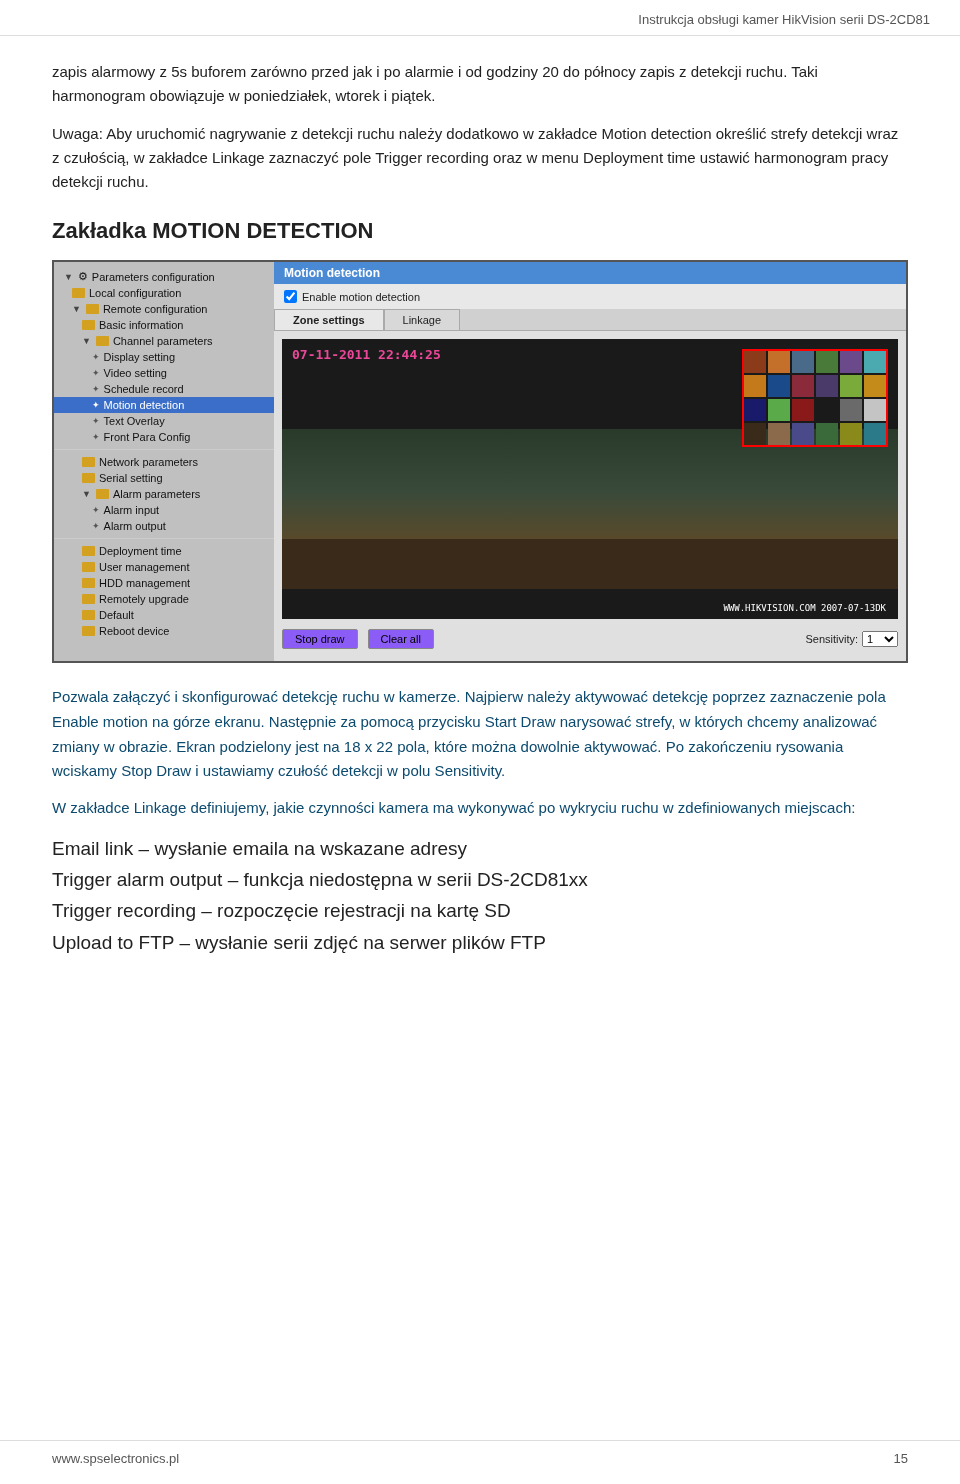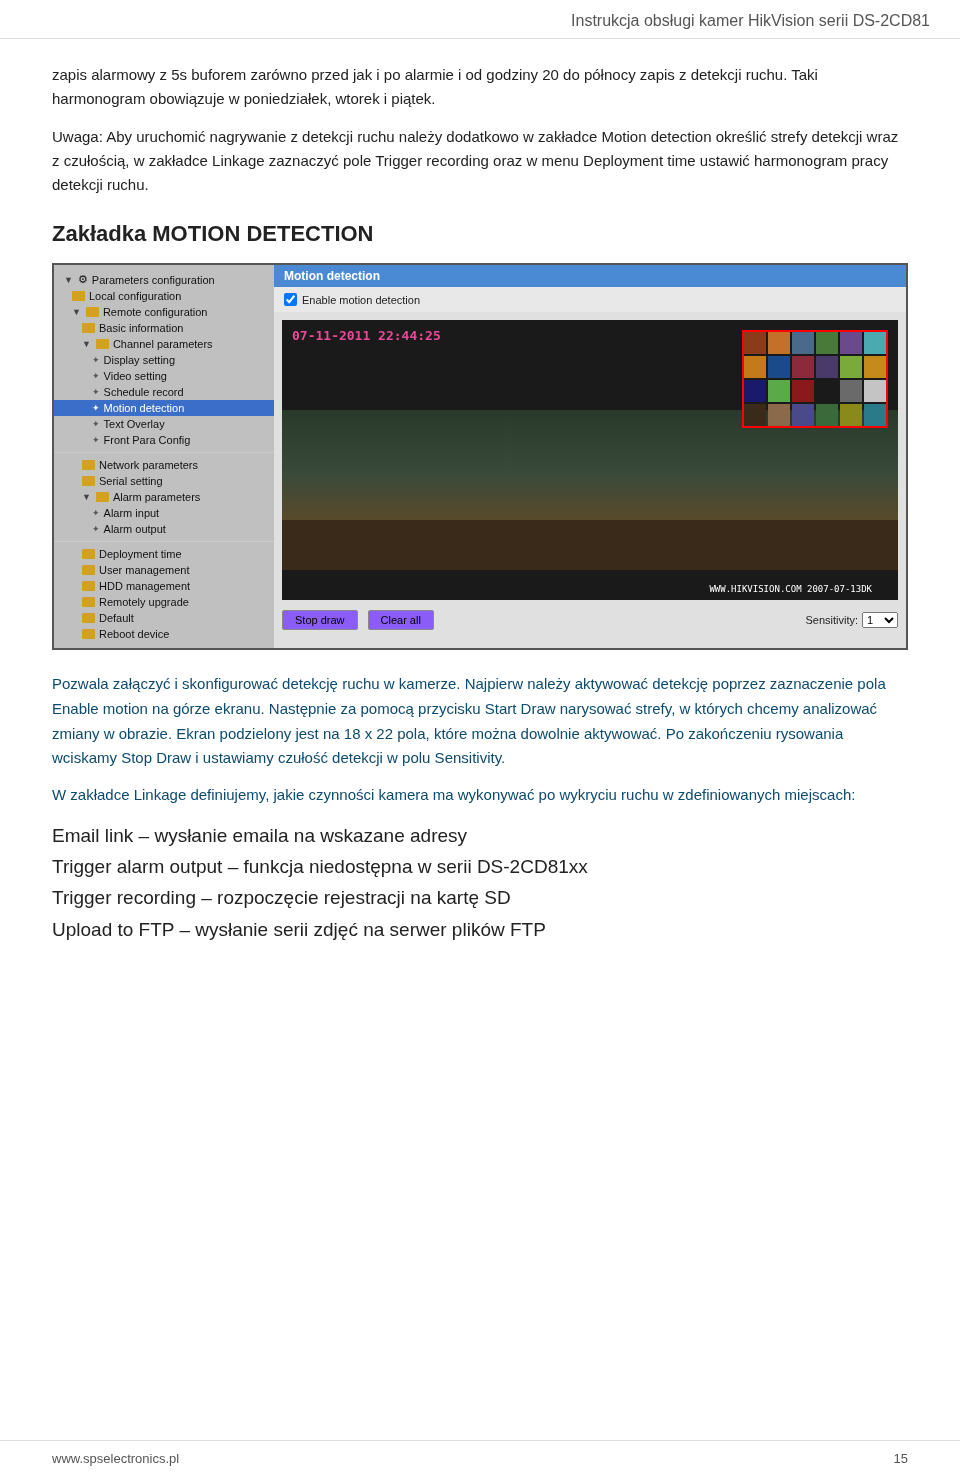--- a/index.html
+++ b/index.html
@@ -10,21 +10,21 @@
       font-family: Arial, sans-serif;
       font-size: 15px;
       color: #222;
       position: relative;
     }
 
     
     .page-header {
       text-align: right;
       padding: 12px 30px 8px 30px;
-      font-size: 16px;
+      font-size: 13px;
       color: #555;
       border-bottom: 1px solid #ddd;
     }
 
     
     .content {
       padding: 24px 52px 60px 52px;
     }
 
     
@@ -213,21 +213,21 @@
     .bottom-bar {
       position: absolute;
       bottom: 0;
       left: 0;
       right: 0;
       height: 22px;
       background: #1a1a1a;
       display: flex;
       align-items: center;
       justify-content: flex-end;
-      padding-right: 26px;
+      padding-right: 12px;
     }
 
     .bottom-bar-text {
       color: #fff;
       font-size: 9px;
       font-family: monospace;
     }
 
     
     .ss-controls {
@@ -442,20 +442,24 @@
 
       <div class="ss-title-bar">
         <span>Motion detection</span>
       </div>
 
       <div class="ss-checkbox-row">
         <input type="checkbox" checked="" style="">
         <span>Enable motion detection</span>
       </div>
 
+      <div class="ss-tabs">
+        <div class="ss-tab active">Zone settings</div>
+        <div class="ss-tab">Linkage</div>
+      </div>
 
       <div class="ss-camera-area">
         <div class="ss-camera-view">
 
           <div class="camera-timestamp">07-11-2011 22:44:25</div>
 
           <div class="camera-scene">
             <div class="camera-shelf"></div>
           </div>
 

